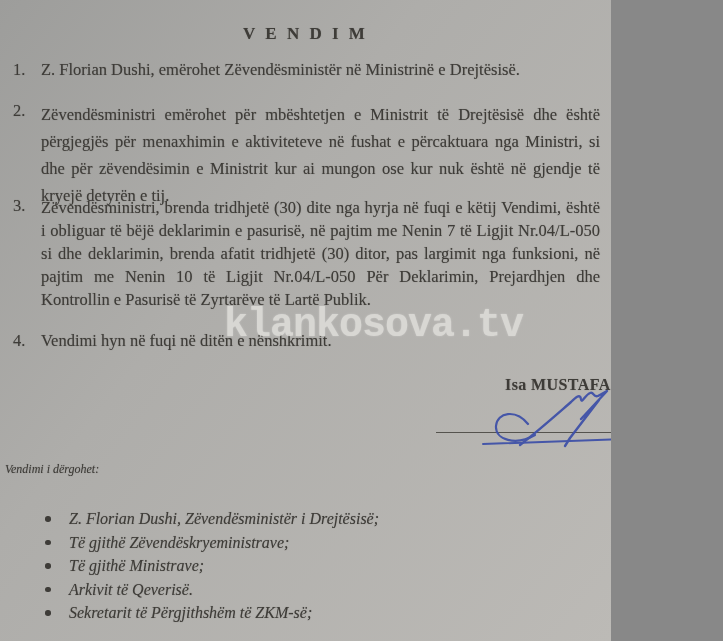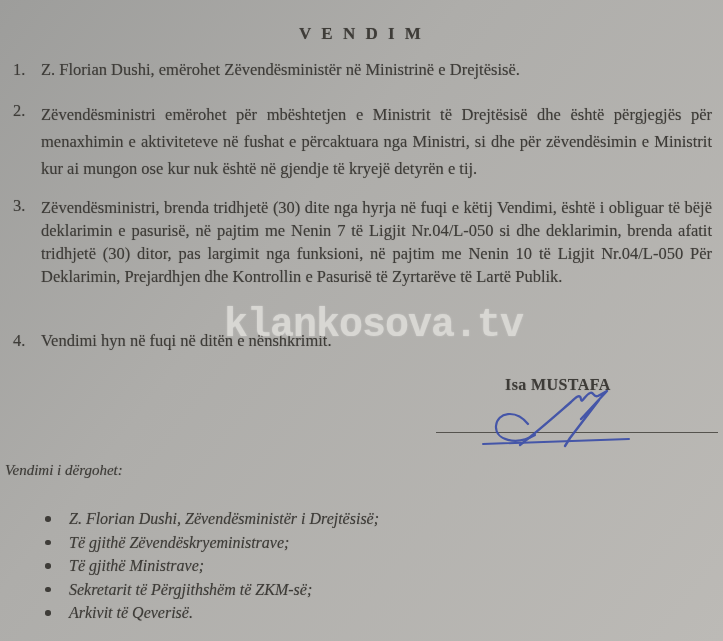--- a/index.html
+++ b/index.html
@@ -1,18 +1,18 @@
 <!DOCTYPE html>
 <html style="--paper-dark: #9d9d9b; --paper-light: #bcbab6; --ink: #3e3c38; --watermark: #dcdbd7; --signature-ink: #3f51a8;"><head>
 <meta charset="utf-8">
 <style>
   html, body { margin: 0; padding: 0; background: #888; }
   .page {
     position: relative;
-    width: 723px;
+    width: 611px;
     height: 641px;
     overflow: hidden;
     background: linear-gradient(128deg, var(--paper-dark, #9d9d9b) 0%, #aeadaa 38%, var(--paper-light, #bcbab6) 100%);
     font-family: "Liberation Serif", "DejaVu Serif", serif;
     color: var(--ink, #3e3c38);
     text-shadow: 0 0.3px 0.9px rgba(62, 60, 56, 0.45);
   }
   .title {
     position: absolute;
     top: 24px; left: 0; right: 0;
@@ -70,21 +70,21 @@
   .sig-title {
     position: absolute;
     left: 436px; top: 440px;
     font-size: 16.5px;
     white-space: nowrap;
   }
   .dist-head {
     position: absolute;
     left: 5px; top: 462px;
     font-style: italic;
-    font-size: 15px;
+    font-size: 12px;
   }
   .dist-list {
     position: absolute;
     left: 34px; top: 500px;
     margin: 11px; padding: 0;
     list-style: none;
     font-style: italic;
     font-size: 16px;
   }
   .dist-list li {
@@ -153,21 +153,21 @@
     <li>
       <span class="bullet"></span>
       <span>Të gjithë Zëvendëskryeministrave;</span>
     </li>
     <li>
       <span class="bullet"></span>
       <span>Të gjithë Ministrave;</span>
     </li>
     <li>
       <span class="bullet"></span>
-      <span>Sekretarit të Përgjithshëm të ZKM-së;</span>
+      <span>Arkivit të Qeverisë.</span>
     </li>
     <li>
       <span class="bullet"></span>
-      <span>Arkivit të Qeverisë.</span>
+      <span>Sekretarit të Përgjithshëm të ZKM-së;</span>
     </li>
   </ul>
 
 </div>
 
 </body></html>

